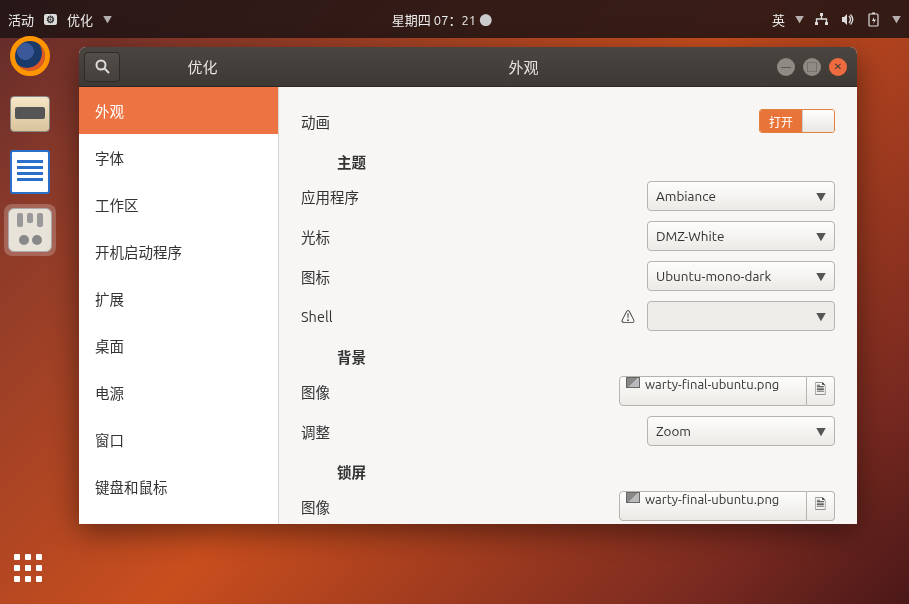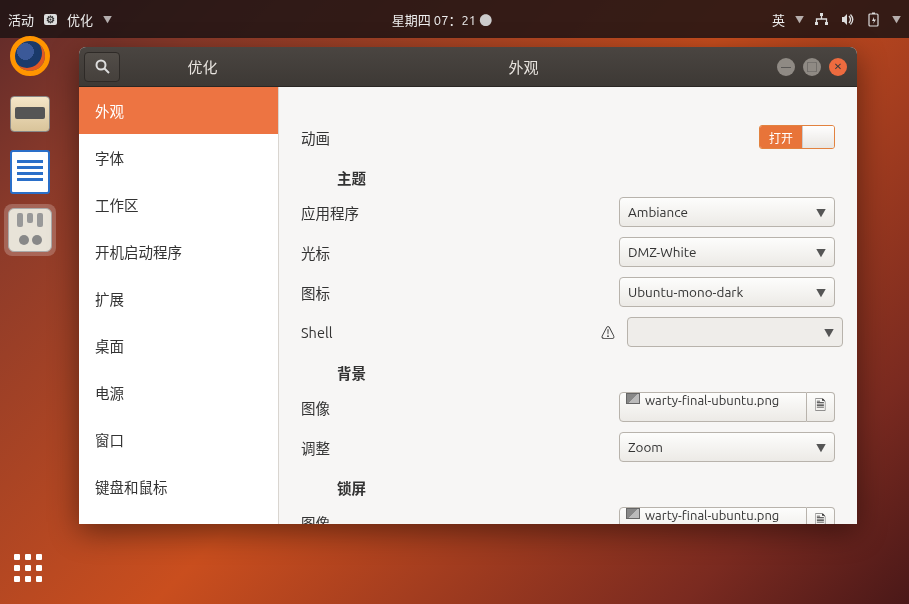--- a/index.html
+++ b/index.html
@@ -101,40 +101,40 @@
 .sidebar-item {
   padding:13px 16px; font-size:14.5px; color:#333;
   cursor:pointer; border-bottom:0;
 }
 .sidebar-item.selected {
   background:#ed7442; color:#fff;
 }
 
 
 .content {
-  flex:1; padding:30px 22px 0 22px; overflow-y:auto;
+  flex:1; padding:14px 22px 0 22px; overflow-y:auto;
   background:#f7f6f5; color:#333;
 }
 .row {
   display:flex; align-items:center; min-height:40px;
 }
 .row .label { flex:0 0 300px; font-size:14.5px; }
 .row .control { margin-left:auto; display:flex; align-items:center; gap:6px; }
 .section-head { font-weight:bold; font-size:14.5px; padding:10px 0 4px;margin-left:36px; }
 
 .switch {
   width:76px; height:24px; border-radius:3px;
   background:linear-gradient(#fbfbfb,#eee); border:1px solid #e2823f;
   position:relative; display:flex; align-items:center;
 }
 .switch .sw-label{ flex:1;text-align:center;color:#fff;font-size:12px;background:#e87439;height:100%;display:flex;align-items:center;justify-content:center;border-radius:2px 0 0 2px; }
 .switch .sw-knob{ width:32px;height:100%;background:linear-gradient(#fefefe,#e9e6e2);border-left:1px solid #ccc;border-radius:0 2px 2px 0; }
 
 .combo {
-  width:216px; height:30px;
+  width:188px; height:30px;
   background:linear-gradient(#fdfdfc,#eceae6);
   border:1px solid #b8b3ac; border-radius:4px;
   display:flex; align-items:center; padding:0 8px;
   font-size:13.5px; color:#333;
   position:relative;
 }
 .combo.disabled { color:#aaa; background:#efedea; }
 .combo .chev-d { margin-left:auto; color:#555; font-size:10px; }
 
 .filebtn {

